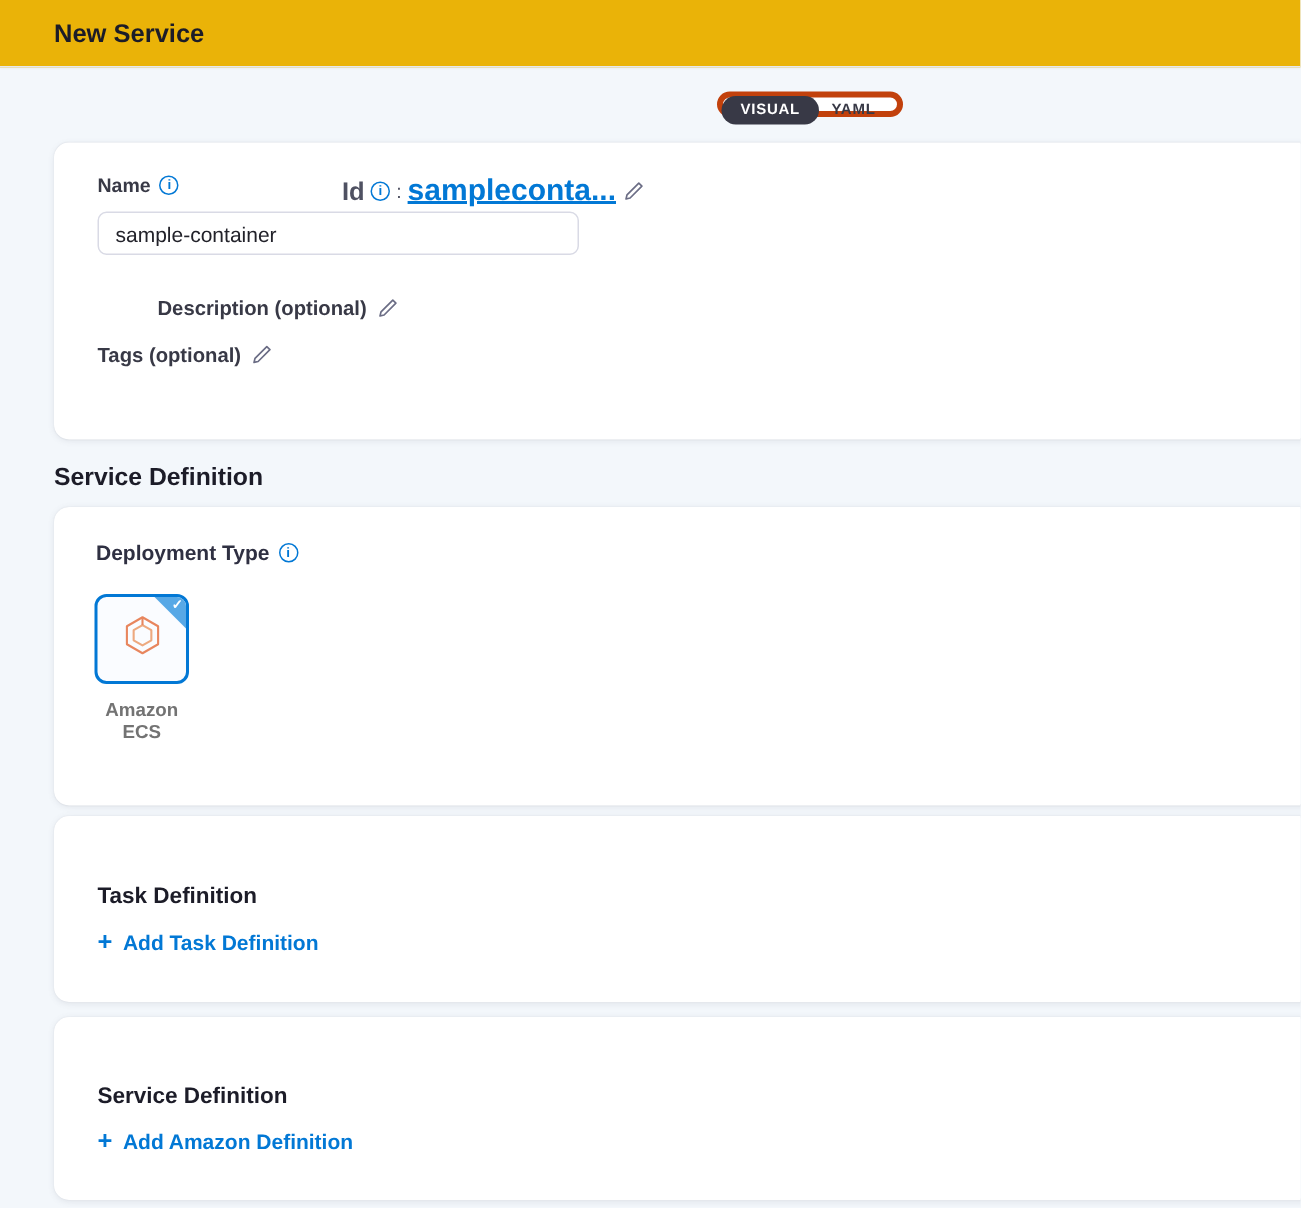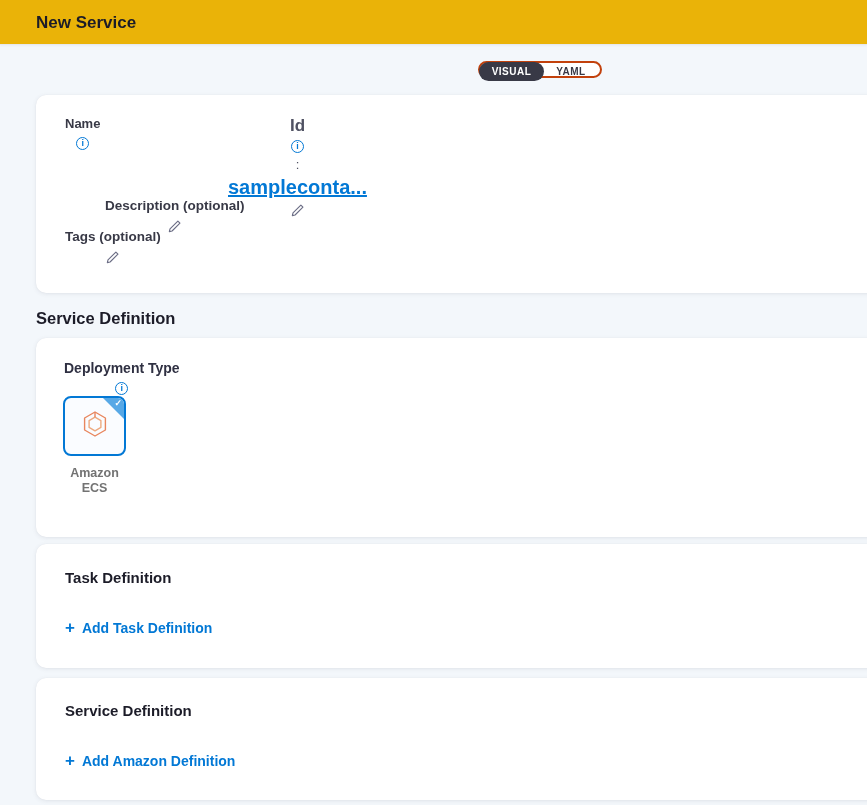--- a/index.html
+++ b/index.html
@@ -18,21 +18,21 @@
     box-shadow:0 1px 2px rgba(34,34,42,.04);
     z-index:5;
   }
   .page-title {
     position:absolute; left:36px; top:0; height:45px; line-height:45px;
     font-size:17px; font-weight:700; color:#1c1c28;
   }
   
   .view-toggle {
     position:absolute; left:478px; top:61px; width:124px; height:17px;
-    background:#ffffff; border:2px solid #c2410c; border-radius:10px;
+    background:#ffffff; border:4px solid #c2410c; border-radius:10px;
     z-index:4;
   }
   .seg {
     position:absolute; display:flex; align-items:center; justify-content:center;
     font-size:10px; font-weight:700; letter-spacing:.5px; cursor:pointer;
   }
   .seg-visual {
     left:-1px; top:-1px; width:65px; height:19px;
     background:#383946; color:#ffffff; border-radius:10px;
   }
@@ -48,21 +48,21 @@
   .card-1 { top:95px;  height:198px; }
   .card-2 { top:338px; height:199px; }
   .card-3 { top:544px; height:124px; }
   .card-4 { top:678px; height:122px; }
   .section-title {
     position:absolute; left:36px; top:309px;
     font-size:16.5px; font-weight:700; color:#1c1c28;
   }
   
   .field-label { font-size:13px; font-weight:600; color:#383946; }
-  .row { position:absolute; display:flex; align-items:center; gap:6px;flex-direction:column; }
+  .row { position:absolute; display:flex; align-items:center; gap:6px; }
   .info-icon {
     display:inline-flex; align-items:center; justify-content:center;
     width:13px; height:13px; border:1px solid #0278d5; border-radius:50%;
     color:#0278d5; font-size:9px; font-weight:700; font-style:normal;
     line-height:1; cursor:pointer;
   }
   .edit-icon { display:inline-flex; cursor:pointer; }
   .name-row { left:29px; top:21px; }
   .id-row   { left:192px; top:21px; gap:4px; }
   .id-label { font-size:17px; font-weight:600; color:#4f5162; }
@@ -95,21 +95,21 @@
   }
   .tile-logo {
     position:absolute; left:50%; top:50%; transform:translate(-50%,-50%);
   }
   .tile-label {
     position:absolute; left:27px; top:128px; width:63px; text-align:center;
     font-size:12.5px; font-weight:600; color:#737373; line-height:15px;
   }
   
   .card-heading {
-    position:absolute; left:29px; font-size:15px; font-weight:700; color:#1c1c28;
+    position:absolute; left:29px; font-size:15px; font-weight:700; color:#1c1c28;margin-top:20px;
   }
   .add-link {
     position:absolute; left:29px; display:flex; align-items:center; gap:7px;
     color:#0278d5; font-size:14px; font-weight:700; cursor:pointer;
     text-decoration:none;
   }
   .plus-glyph { font-size:17px; font-weight:700; line-height:14px; }
   .heading-task { top:25px; }
   .link-task    { top:76px; }
   .heading-svc  { top:24px; }
@@ -136,20 +136,21 @@
     <span class="id-label">Id</span>
     <span class="info-icon">i</span>
     <span class="id-colon">:</span>
     <span class="id-value">sampleconta...</span>
     <span class="edit-icon">
       <svg width="15" height="15" viewBox="0 0 16 16">
           <path d="M11.6 2.2l2.2 2.2L5.4 12.8l-2.9.7.7-2.9z" fill="none" stroke="#6b6d85" stroke-width="1.2" stroke-linejoin="round"></path>
         </svg>
     </span>
   </div>
+  <input class="name-input" type="text" value="sample-container" style="">
   <div class="row desc-row">
     <span class="field-label">Description (optional)</span>
     <span class="edit-icon">
       <svg width="15" height="15" viewBox="0 0 16 16">
           <path d="M11.6 2.2l2.2 2.2L5.4 12.8l-2.9.7.7-2.9z" fill="none" stroke="#6b6d85" stroke-width="1.2" stroke-linejoin="round"></path>
         </svg>
     </span>
   </div>
   <div class="row tags-row">
     <span class="field-label">Tags (optional)</span>

